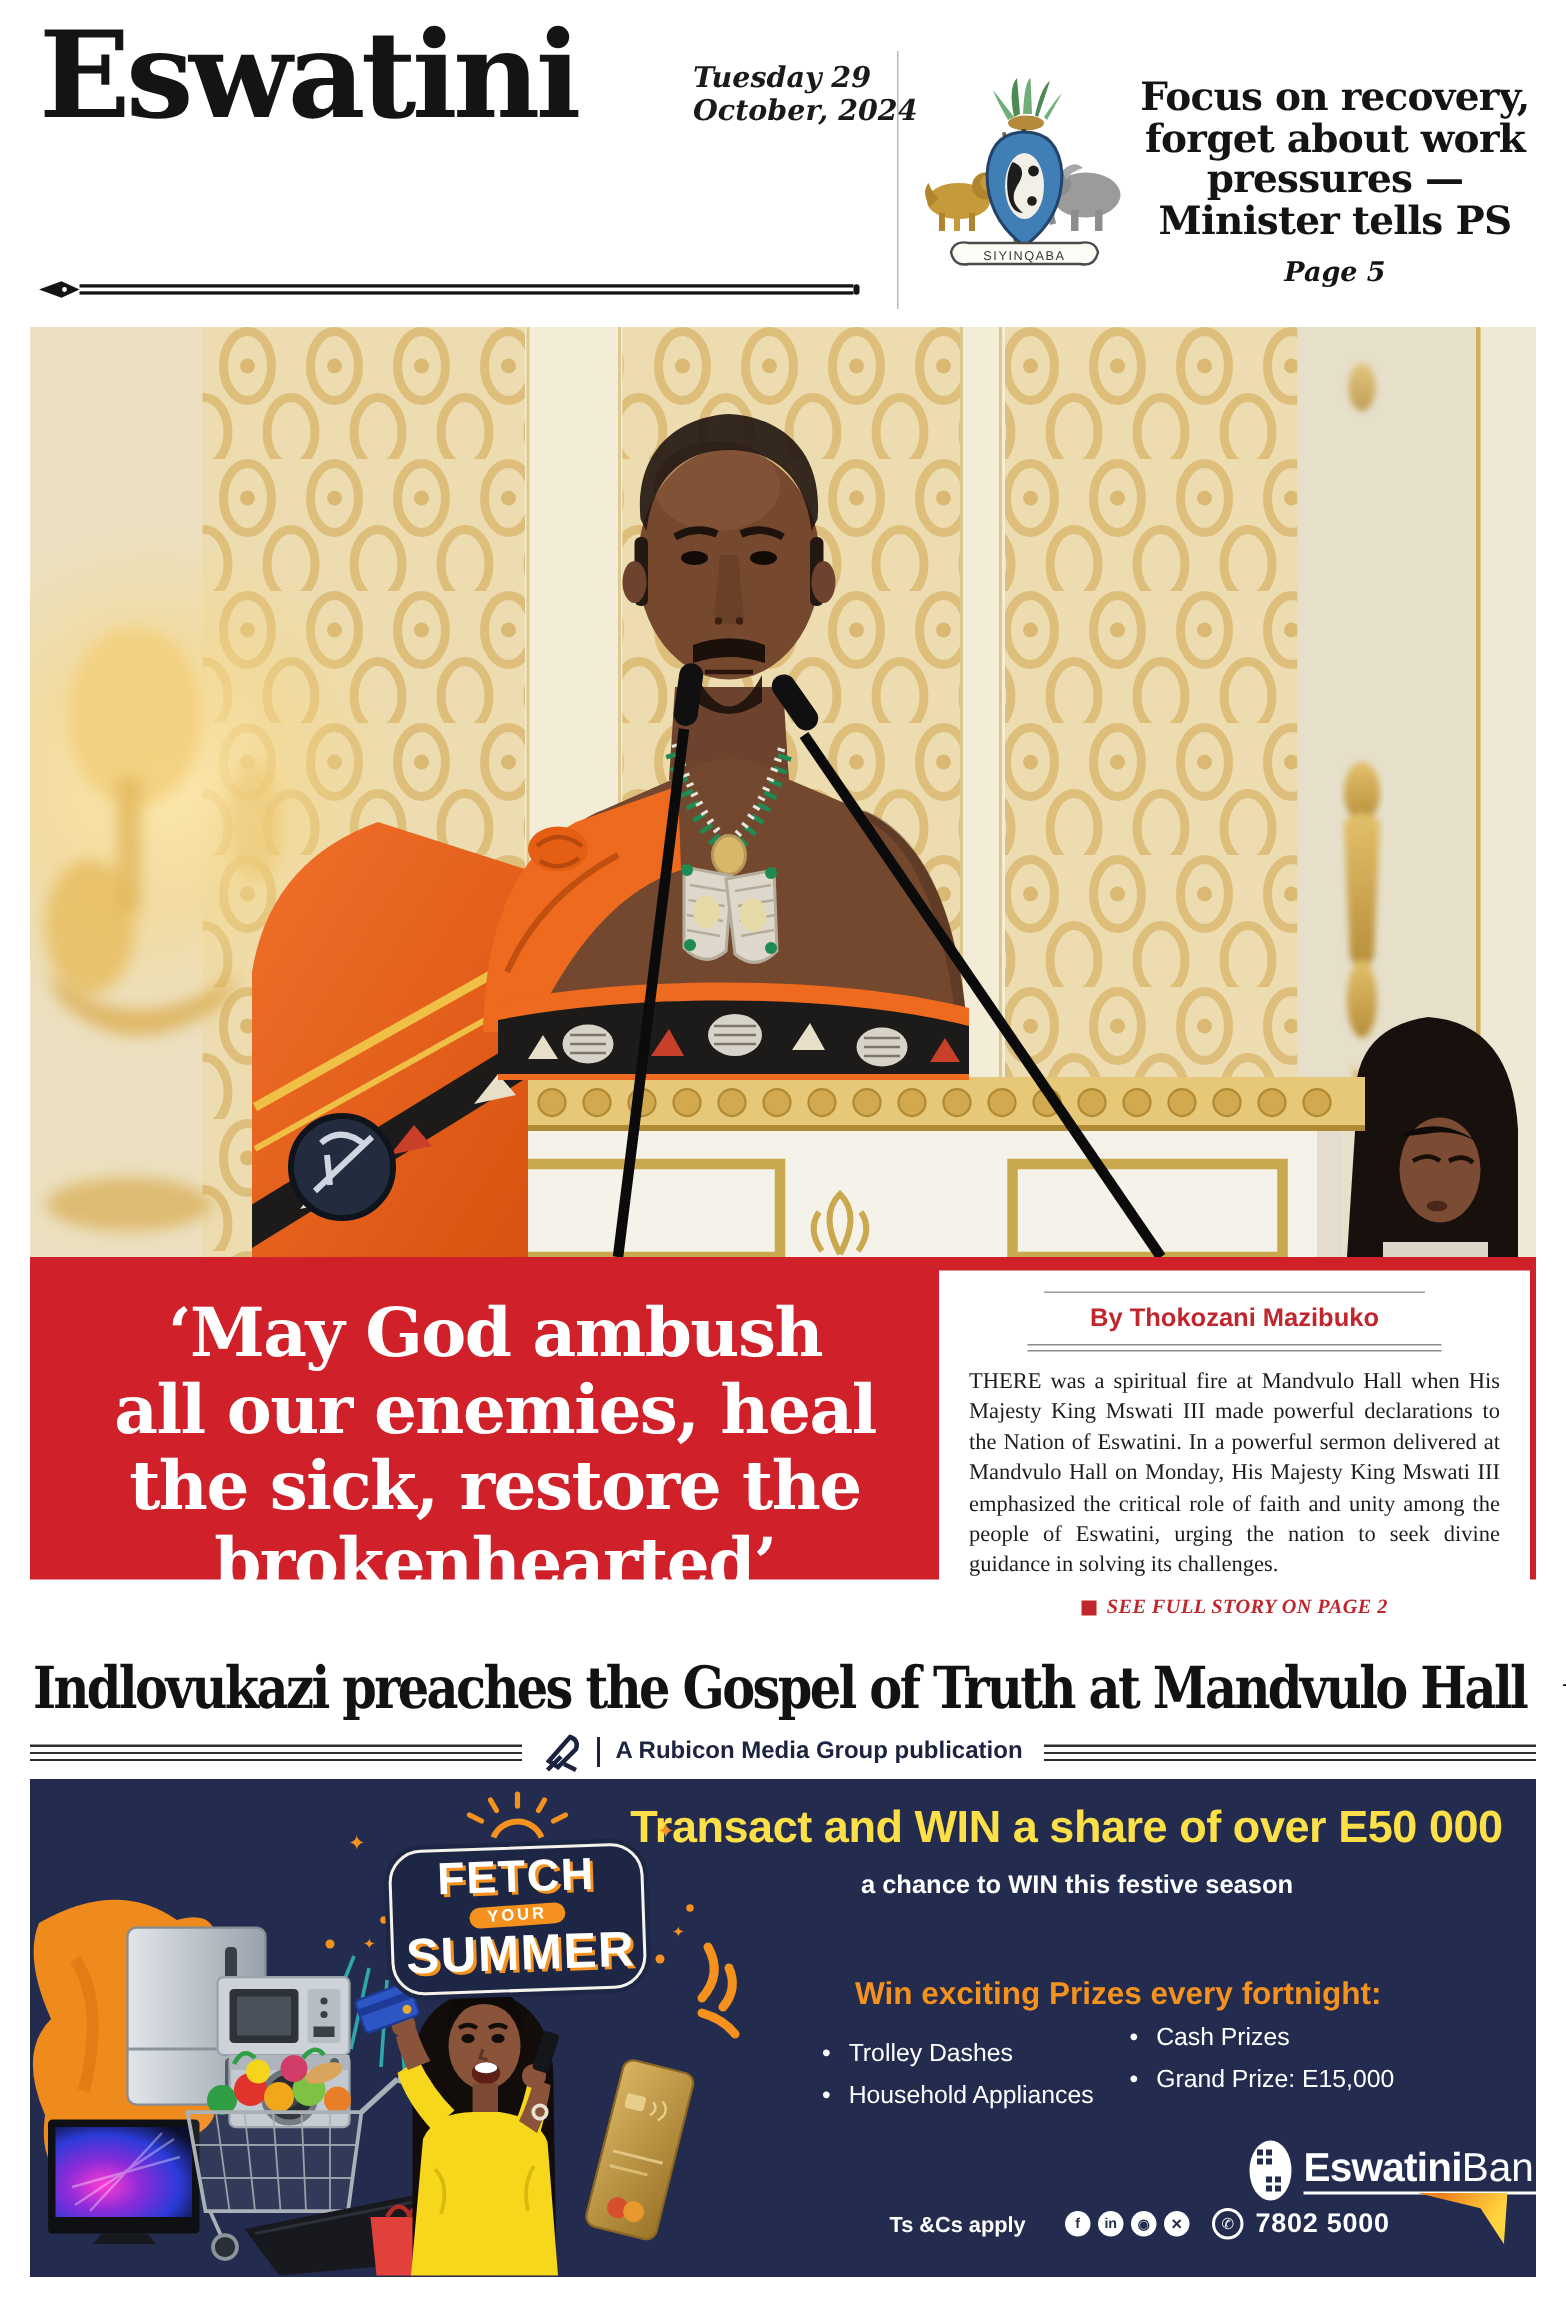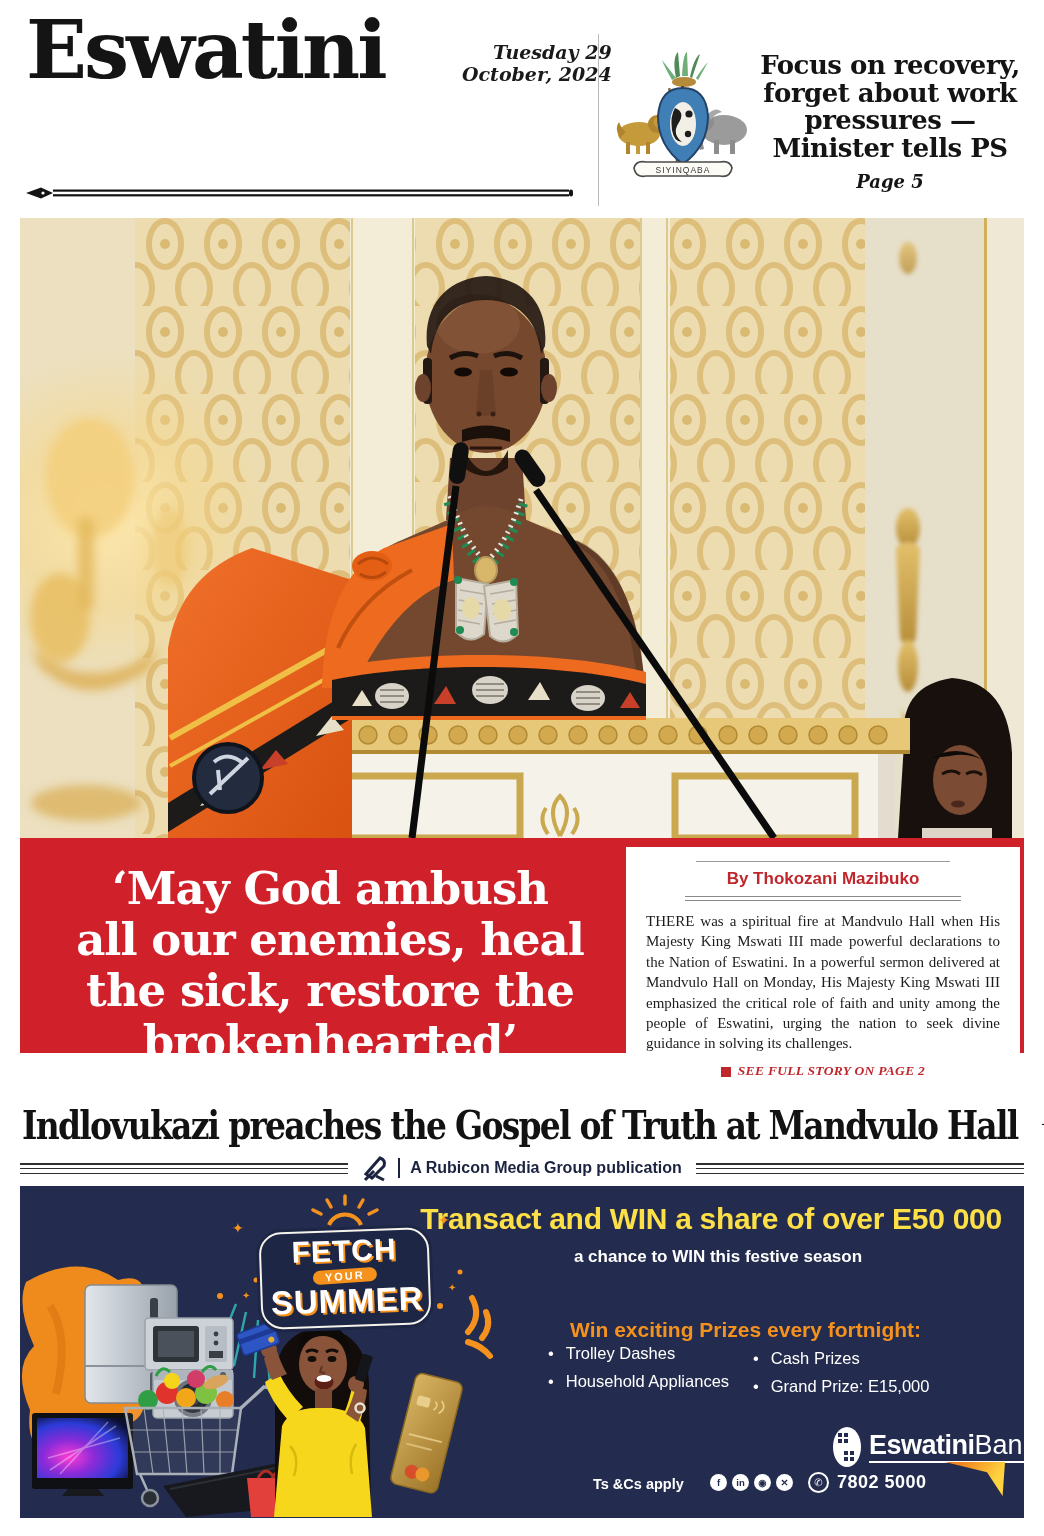--- a/index.html
+++ b/index.html
@@ -5,21 +5,21 @@
   html,body{margin:0;padding:0;background:#fff;}
   #page{position:relative;width:1044px;height:1536px;background:#fff;overflow:hidden;
         font-family:"Liberation Sans",sans-serif;}
   
   #masthead{position:absolute;left:20px;top:20px;width:1004px;height:198px;}
   .brand{position:absolute;left:6px;top:-6px;font-family:"DejaVu Serif",serif;font-weight:bold;
          font-size:80px;line-height:.90;letter-spacing:-3px;color:#141414;}
   .brand span{display:block;}
   .issue-date{position:absolute;left:442px;top:22px;font-family:"DejaVu Serif",serif;
          font-style:italic;font-weight:bold;font-size:19px;line-height:1.15;color:#1a1a1a;}
-  .issue-date span{display:block;text-align:right;}
+  .issue-date span{display:block;}
   .pen-rule{position:absolute;left:4px;top:164px;}
   .mast-divider{position:absolute;left:578px;top:14px;width:1px;height:172px;background:#b9b9b9;}
   .coa{position:absolute;left:592px;top:30px;width:142px;height:156px;}
   .teaser{position:absolute;left:736px;top:32px;width:268px;text-align:center;
           font-family:"DejaVu Serif",serif;font-weight:bold;font-size:26px;line-height:1.06;
           color:#141414;letter-spacing:-.5px;}
   .teaser .tline{display:block;}
   .teaser .pageref{display:block;font-size:18px;font-style:italic;margin-top:10px;letter-spacing:0;}
   
   #photo{position:absolute;left:20px;top:218px;width:1004px;height:620px;overflow:hidden;background:#ece0c0;}
@@ -55,21 +55,21 @@
   
   #ad{position:absolute;left:20px;top:1186px;width:1004px;height:332px;background:#232c4e;overflow:hidden;}
   #ad-decor{position:absolute;left:0;top:0;z-index:1;}
   .ad-head{position:absolute;left:385px;top:16px;width:612px;text-align:center;color:#fde047;
            font-weight:bold;font-size:30px;letter-spacing:-.3px;z-index:2;}
   .ad-sub{position:absolute;left:408px;top:60px;width:580px;text-align:center;color:#fff;
           font-weight:bold;font-size:17px;line-height:1.35;z-index:2;}
   .ad-sub span{display:block;}
   .ad-prizes-head{position:absolute;left:521px;top:132px;color:#f5921e;font-weight:bold;font-size:21px;z-index:2;margin-left:29px;}
   .ad-col{position:absolute;color:#fff;font-size:16.5px;line-height:1.7;z-index:2;}
-  .ad-col1{left:528px;top:153px;}
+  .ad-col1{left:528px;top:169px;}
   .ad-col2{left:733px;top:158px;}
   .ad-col .b::before{content:"•";margin-right:12px;}
   .bank{position:absolute;left:812px;top:240px;display:flex;align-items:center;z-index:2;}
   .bank-shield{margin-right:7px;}
   .bank-word{font-size:27px;color:#fff;border-bottom:2.5px solid #fff;padding-bottom:1px;line-height:1.05;}
   .bank-word .bold{font-weight:bold;letter-spacing:-.5px;}
   .bank-word .light{font-weight:normal;}
   .swoosh{position:absolute;left:925px;top:276px;width:60px;height:34px;z-index:2;
           background:linear-gradient(125deg,#f0831c 20%,#ffd23f 75%);
           clip-path:polygon(0 0,100% 0,96% 100%,70% 30%);}

